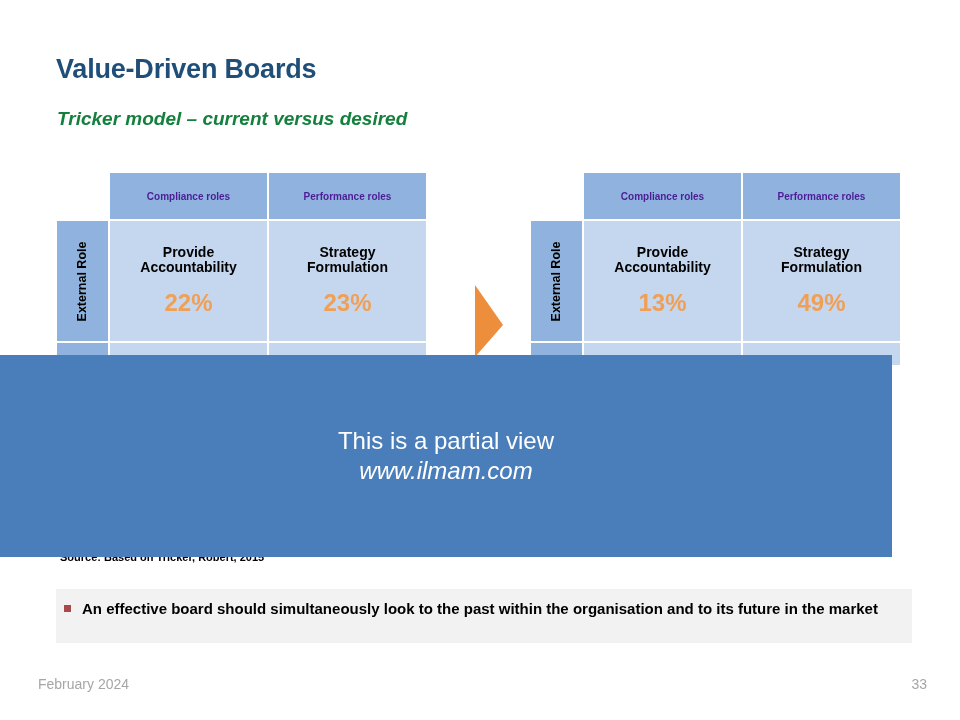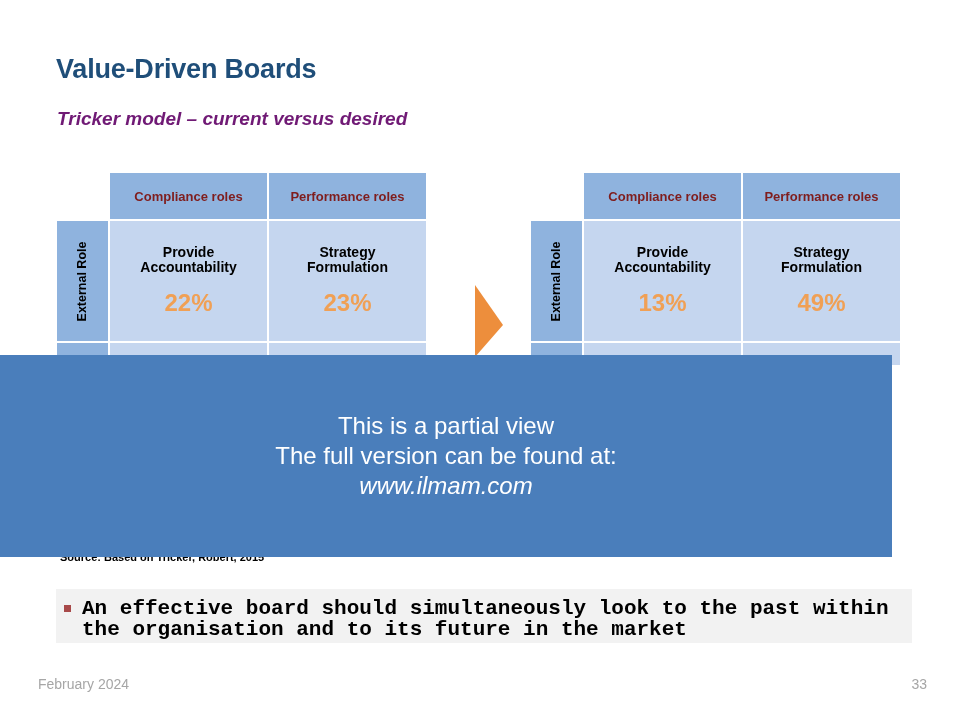--- a/index.html
+++ b/index.html
@@ -30,43 +30,43 @@
     letter-spacing: -0.2px;
     white-space: nowrap;
   }
   .slide-subtitle {
     position: absolute;
     left: 57px;
     top: 108px;
     font-size: 19px;
     font-weight: bold;
     font-style: italic;
-    color: #701a75;
+    color: #15803d;
     white-space: nowrap;
   }
 
   
   .matrix {
     position: absolute;
     top: 173px;
   }
   .matrix.left  { left: 57px; }
   .matrix.right { left: 531px; }
 
   .matrix-header-row {
     display: flex;
     height: 46px;
     margin-left: 53px;
   }
   .col-head {
     width: 157px;
     margin-right: 2px;
     background: #8FB3DE;
-    color: #7f1d1d;
-    font-size: 13px;
+    color: #4c1d95;
+    font-size: 10px;
     font-weight: bold;
     line-height: 15px;
     display: flex;
     align-items: center;
     justify-content: center;
     text-align: center;
   }
   .col-head:last-child { margin-right: 0; }
 
   .matrix-body-row {
@@ -177,25 +177,24 @@
   }
   .bullet-marker {
     width: 7px;
     height: 7px;
     background: #A84A4A;
     margin-top: 7px;
     margin-right: 11px;
     flex: 0 0 auto;
   }
   .bullet-text {
-    font-size: 21px;
+    font-size: 15px;
     font-weight: bold;
     line-height: 21px;
     color: #000000;
-    font-family: Liberation Mono, monospace;
   }
 
   
   .footer {
     position: absolute;
     left: 0;
     top: 676px;
     width: 960px;
     height: 24px;
     color: #A6A6A6;
@@ -276,21 +275,20 @@
       <div class="row-head"></div>
       <div class="cell"></div>
       <div class="cell"></div>
     </div>
   </div>
 
   <div class="source-note">Source: Based on Tricker, Robert, 2015</div>
 
   <div class="overlay-banner">
     <div class="overlay-line">This is a partial view</div>
-    <div class="overlay-line">The full version can be found at:</div>
     <div class="overlay-line url">www.ilmam.com</div>
   </div>
 
   <div class="bullet-box">
     <div class="bullet-row">
       <span class="bullet-marker"></span>
       <span class="bullet-text">An effective board should simultaneously look to the past within the organisation and to its future in the market</span>
     </div>
   </div>
 

